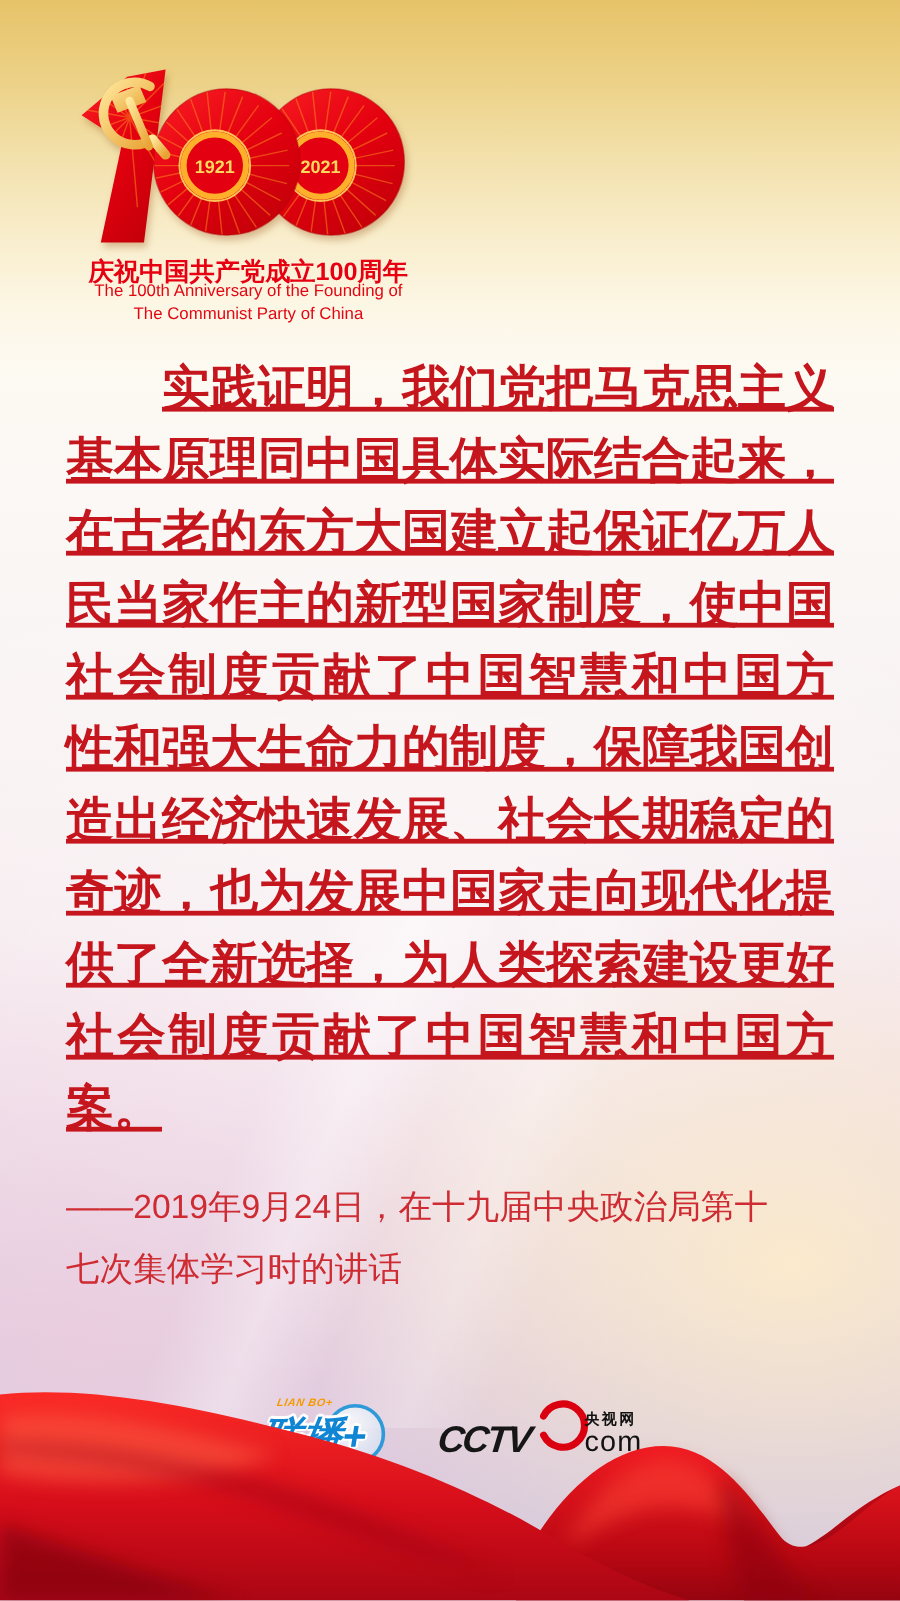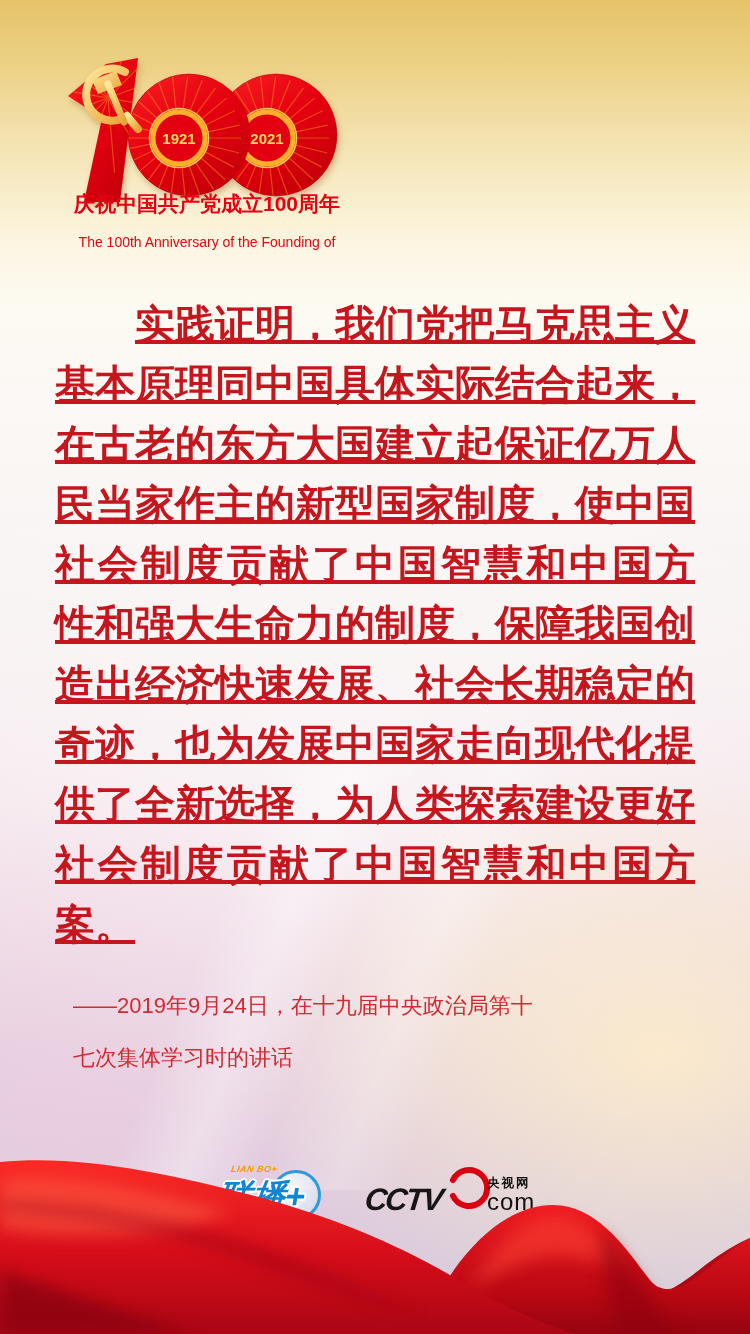--- a/index.html
+++ b/index.html
@@ -16,32 +16,32 @@
         #ead9e6 72%, #e2d2e3 78%, #dbcce0 84%, #d6c9de 92%, #d3c7dc 100%);
   }
   .streaks{
     position:absolute;left:0;right:0;top:760px;height:430px;pointer-events:none;
     background:linear-gradient(112deg, rgba(255,255,255,0) 30%, rgba(255,255,255,.35) 38%,
       rgba(255,255,255,0) 46%, rgba(255,255,255,.22) 55%, rgba(255,255,255,0) 62%);
   }
   
   .logo100{position:absolute;left:62px;top:56px;width:290px;height:150px;
     filter:drop-shadow(2px 4px 3px rgba(140,60,0,.30));}
-  .title-cn{position:absolute;left:57px;top:190px;width:300px;text-align:center;
+  .title-cn{position:absolute;left:57px;top:212px;width:300px;text-align:center;
     font-size:21px;font-weight:900;color:#e60012;letter-spacing:0;}
   .title-en{position:absolute;left:47px;top:233px;width:320px;text-align:center;
     font-size:14px;line-height:19px;font-weight:400;color:#e30613;}
   
   .quote{position:absolute;left:55px;top:294px;width:640px;color:#c5161e;}
   .qline{font-size:40px;line-height:60px;font-weight:900;height:60px;
     text-align:justify;text-align-last:justify;white-space:nowrap;text-decoration:underline;}
   .qline.first{padding-left:80px;}
   .qline.last{text-align:left;text-align-last:left;}
   .attribution{position:absolute;left:55px;top:980px;width:670px;color:#ce2b32;}
-  .aline{font-size:22px;line-height:52px;font-weight:400;margin-left:18px;}
+  .aline{font-size:28px;line-height:52px;font-weight:400;}
   
   .footer-logos{position:absolute;left:0;right:0;top:1164px;display:flex;
     justify-content:center;align-items:flex-start;gap:30px;}
   .lianbo{position:relative;width:118px;height:64px;}
   .lianbo .globe{position:absolute;left:54px;top:6px;width:44px;height:44px;border-radius:50%;
     border:3px solid #2f9ada;
     background:radial-gradient(circle at 35% 35%, rgba(255,255,255,.85), rgba(186,224,247,.45));}
   .lianbo .en{position:absolute;left:14px;top:0;font-size:9px;font-weight:700;font-style:italic;
     color:#f59b00;letter-spacing:.5px;transform:skewX(-10deg);}
   .lianbo .cn{position:absolute;left:0;top:10px;font-size:34px;font-weight:900;font-style:italic;
@@ -150,20 +150,21 @@
         <path d="M65,60 L76,73" fill="none" stroke="url(#goldg)" stroke-width="8" stroke-linecap="round"></path>
         <path d="M30,24 L54,15 L60,29 L36,38 Z" fill="url(#goldg)"></path>
         <path d="M46,28 L62,66" fill="none" stroke="url(#goldg)" stroke-width="7" stroke-linecap="round"></path>
       </g>
     </g>
   </svg>
 
   <div class="title-cn">庆祝中国共产党成立100周年</div>
   <div class="title-en">
     <div>The 100th Anniversary of the Founding of</div>
+    <div>The Communist Party of China</div>
   </div>
 
   <div class="quote">
     <div class="qline first">实践证明，我们党把马克思主义</div>
     <div class="qline">基本原理同中国具体实际结合起来，</div>
     <div class="qline">在古老的东方大国建立起保证亿万人</div>
     <div class="qline">民当家作主的新型国家制度，使中国</div>
     <div class="qline">社会制度贡献了中国智慧和中国方</div>
     <div class="qline">性和强大生命力的制度，保障我国创</div>
     <div class="qline">造出经济快速发展、社会长期稳定的</div>

